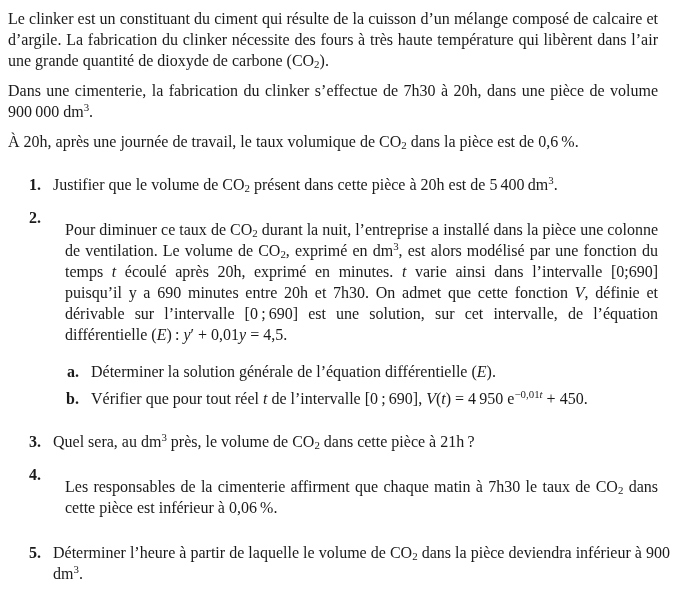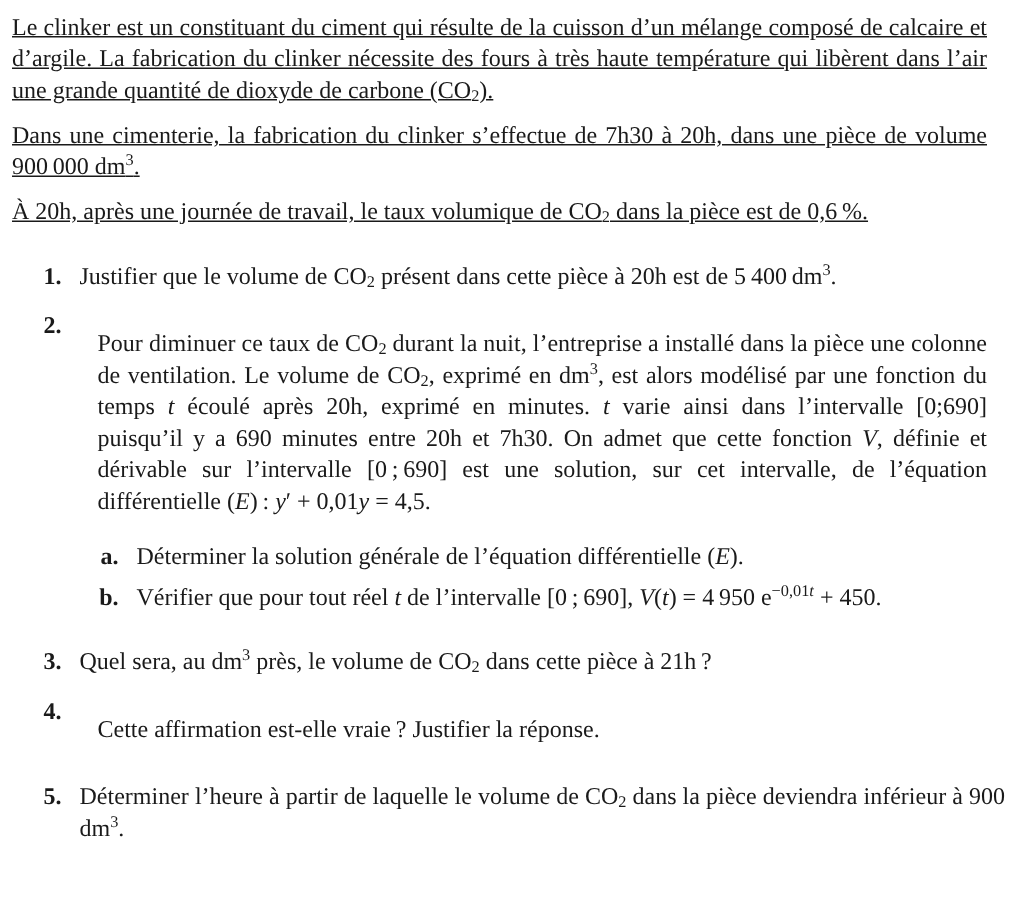--- a/index.html
+++ b/index.html
@@ -16,21 +16,20 @@
     font-size: 16px;
     line-height: 21px;
     padding: 8px 8px 0 8px;
     overflow: hidden;
     hyphens: auto;
     -webkit-hyphens: auto;
   }
   .para {
     margin: 0 12px 9px 0;
     text-align: justify;
-    text-decoration: underline;
   }
   .para:last-of-type { margin-bottom: 0; }
   .questions {
     list-style: none;
     margin: 22px 0 0 0;
     padding: 0;
   }
   .q-item {
     display: flex;
     margin-bottom: 12px;
@@ -113,21 +112,21 @@
   </li>
 
   <li class="q-item">
     <span class="q-marker">3.</span>
     <div class="q-body">Quel sera, au dm<sup>3</sup> près, le volume de CO<sub>2</sub> dans cette pièce à 21h ?</div>
   </li>
 
   <li class="q-item">
     <span class="q-marker">4.</span>
     <div class="q-body">
-      <p class="q-para" style="margin-top:12px;">Cette affirmation est-elle vraie ? Justifier la réponse.</p>
+      <p class="q-para">Les responsables de la cimenterie affirment que chaque matin à 7h30 le taux de CO<sub>2</sub> dans cette pièce est inférieur à 0,06 %.</p>
     </div>
   </li>
 
   <li class="q-item">
     <span class="q-marker">5.</span>
     <div class="q-body">Déterminer l’heure à partir de laquelle le volume de CO<sub>2</sub> dans la pièce deviendra inférieur à 900 dm<sup>3</sup>.</div>
   </li>
 
 </ol>
 

